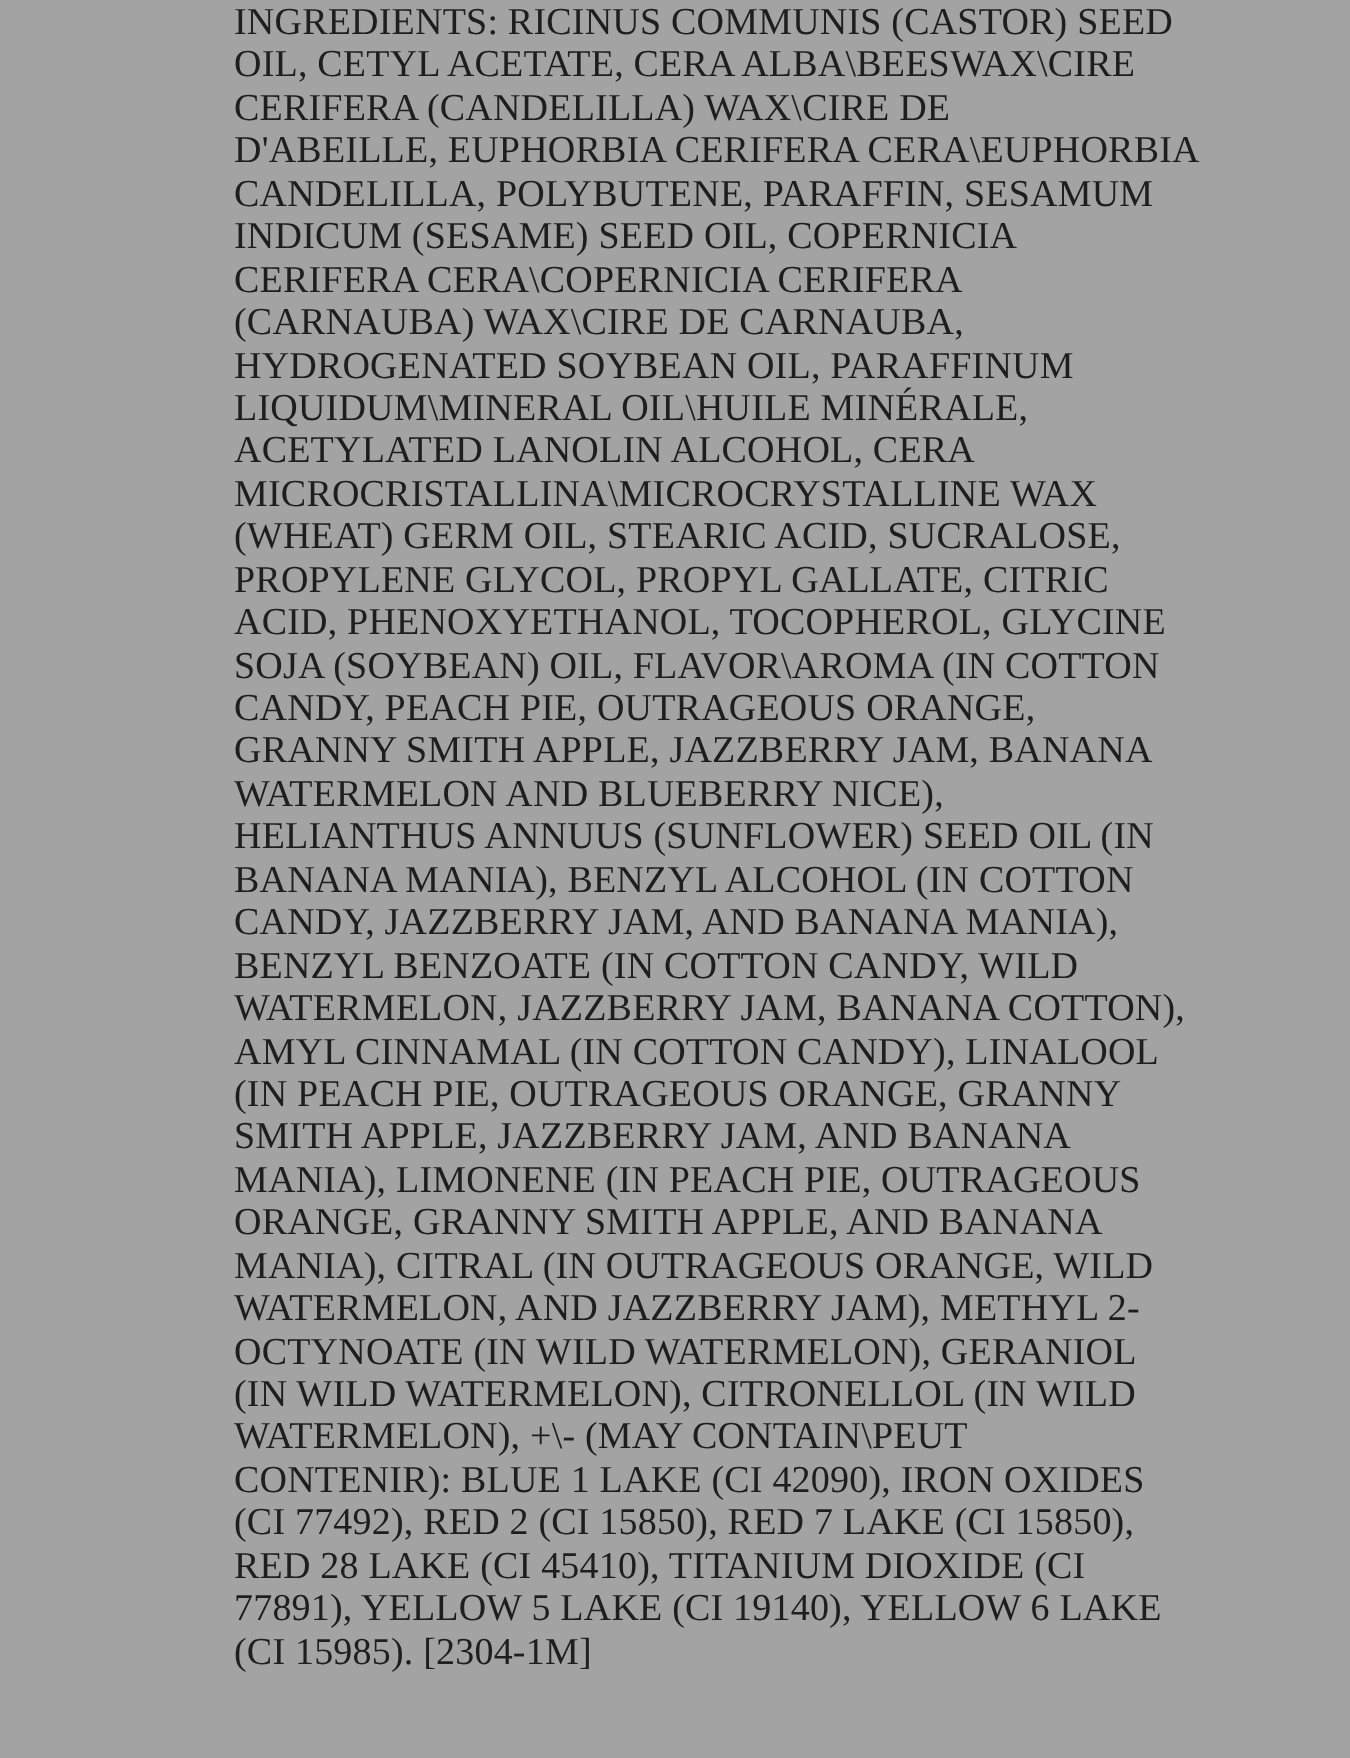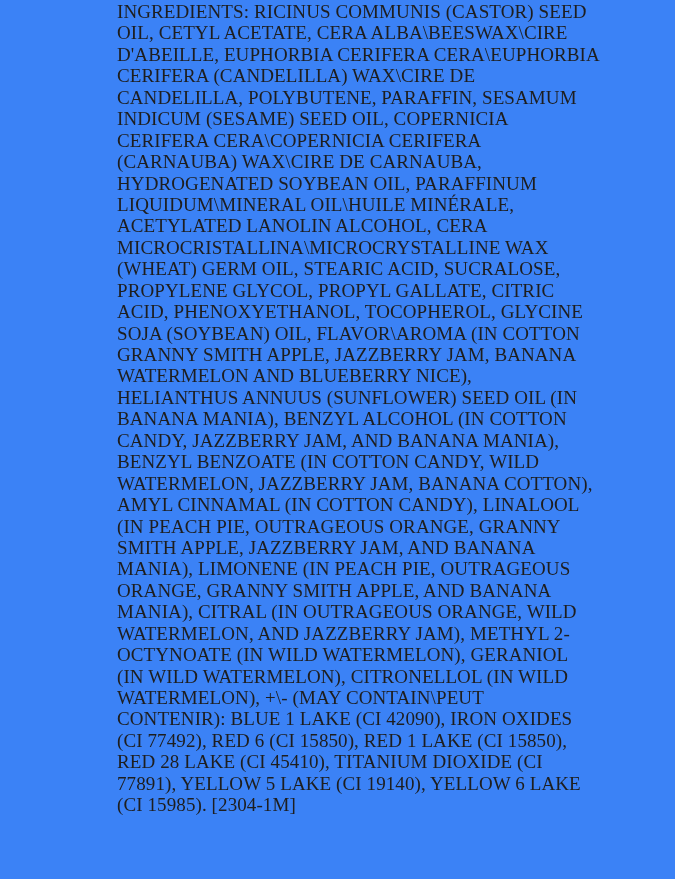--- a/index.html
+++ b/index.html
@@ -4,21 +4,21 @@
 <style>
   html, body {
     margin: 0;
     padding: 0;
     background: #ffffff;
   }
   .page {
     position: relative;
     width: 675px;
     height: 879px;
-    background: #3b82f6;
+    background: #a3a3a3;
     overflow: hidden;
   }
   .text-block {
     position: absolute;
     left: 117px;
     top: 1px;
     font-family: "Liberation Serif", "DejaVu Serif", serif;
     font-size: 19px;
     line-height: 21.45px;
     color: #1e1e1e;
@@ -29,50 +29,51 @@
     height: 21.45px;
   }
 </style>
 </head>
 <body>
 
 <div class="page">
   <div class="text-block">
       <div class="text-line">INGREDIENTS: RICINUS COMMUNIS (CASTOR) SEED</div>
       <div class="text-line">OIL, CETYL ACETATE, CERA ALBA\BEESWAX\CIRE</div>
+      <div class="text-line">CERIFERA (CANDELILLA) WAX\CIRE DE</div>
       <div class="text-line">D'ABEILLE, EUPHORBIA CERIFERA CERA\EUPHORBIA</div>
-      <div class="text-line">CERIFERA (CANDELILLA) WAX\CIRE DE</div>
       <div class="text-line">CANDELILLA, POLYBUTENE, PARAFFIN, SESAMUM</div>
       <div class="text-line">INDICUM (SESAME) SEED OIL, COPERNICIA</div>
       <div class="text-line">CERIFERA CERA\COPERNICIA CERIFERA</div>
       <div class="text-line">(CARNAUBA) WAX\CIRE DE CARNAUBA,</div>
       <div class="text-line">HYDROGENATED SOYBEAN OIL, PARAFFINUM</div>
       <div class="text-line">LIQUIDUM\MINERAL OIL\HUILE MINÉRALE,</div>
       <div class="text-line">ACETYLATED LANOLIN ALCOHOL, CERA</div>
       <div class="text-line">MICROCRISTALLINA\MICROCRYSTALLINE WAX</div>
       <div class="text-line">(WHEAT) GERM OIL, STEARIC ACID, SUCRALOSE,</div>
       <div class="text-line">PROPYLENE GLYCOL, PROPYL GALLATE, CITRIC</div>
       <div class="text-line">ACID, PHENOXYETHANOL, TOCOPHEROL, GLYCINE</div>
       <div class="text-line">SOJA (SOYBEAN) OIL, FLAVOR\AROMA (IN COTTON</div>
+      <div class="text-line">CANDY, PEACH PIE, OUTRAGEOUS ORANGE,</div>
       <div class="text-line">GRANNY SMITH APPLE, JAZZBERRY JAM, BANANA</div>
       <div class="text-line">WATERMELON AND BLUEBERRY NICE),</div>
       <div class="text-line">HELIANTHUS ANNUUS (SUNFLOWER) SEED OIL (IN</div>
       <div class="text-line">BANANA MANIA), BENZYL ALCOHOL (IN COTTON</div>
       <div class="text-line">CANDY, JAZZBERRY JAM, AND BANANA MANIA),</div>
       <div class="text-line">BENZYL BENZOATE (IN COTTON CANDY, WILD</div>
       <div class="text-line">WATERMELON, JAZZBERRY JAM, BANANA COTTON),</div>
       <div class="text-line">AMYL CINNAMAL (IN COTTON CANDY), LINALOOL</div>
       <div class="text-line">(IN PEACH PIE, OUTRAGEOUS ORANGE, GRANNY</div>
       <div class="text-line">SMITH APPLE, JAZZBERRY JAM, AND BANANA</div>
       <div class="text-line">MANIA), LIMONENE (IN PEACH PIE, OUTRAGEOUS</div>
       <div class="text-line">ORANGE, GRANNY SMITH APPLE, AND BANANA</div>
       <div class="text-line">MANIA), CITRAL (IN OUTRAGEOUS ORANGE, WILD</div>
       <div class="text-line">WATERMELON, AND JAZZBERRY JAM), METHYL 2-</div>
       <div class="text-line">OCTYNOATE (IN WILD WATERMELON), GERANIOL</div>
       <div class="text-line">(IN WILD WATERMELON), CITRONELLOL (IN WILD</div>
       <div class="text-line">WATERMELON), +\- (MAY CONTAIN\PEUT</div>
       <div class="text-line">CONTENIR): BLUE 1 LAKE (CI 42090), IRON OXIDES</div>
-      <div class="text-line">(CI 77492), RED 6 (CI 15850), RED 1 LAKE (CI 15850),</div>
+      <div class="text-line">(CI 77492), RED 2 (CI 15850), RED 7 LAKE (CI 15850),</div>
       <div class="text-line">RED 28 LAKE (CI 45410), TITANIUM DIOXIDE (CI</div>
       <div class="text-line">77891), YELLOW 5 LAKE (CI 19140), YELLOW 6 LAKE</div>
       <div class="text-line">(CI 15985). [2304-1M]</div>
     </div>
 </div>
 
 </body></html>

